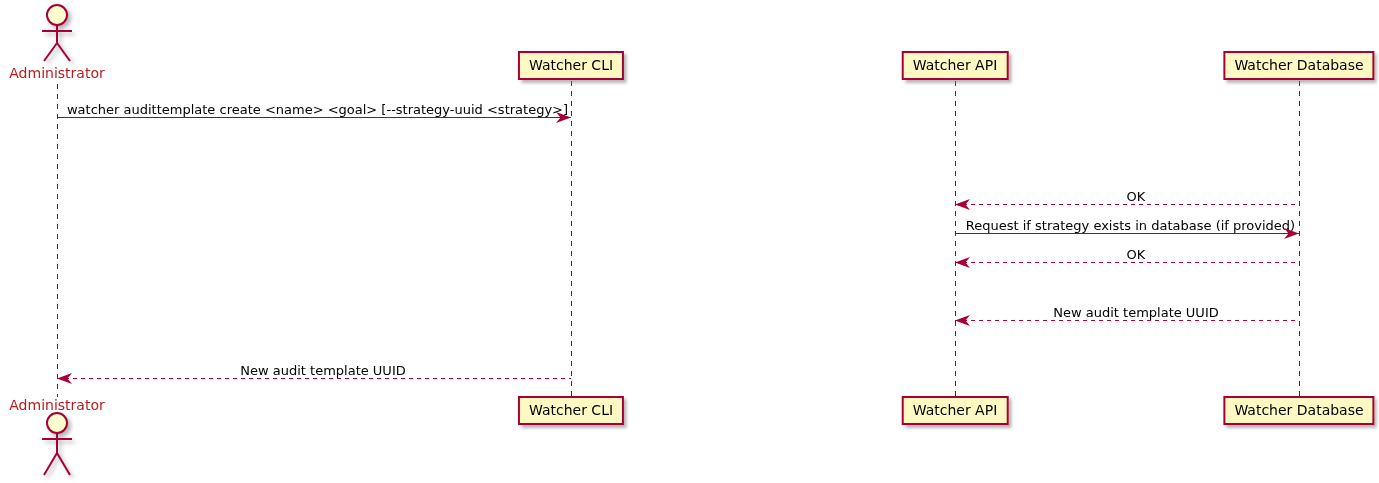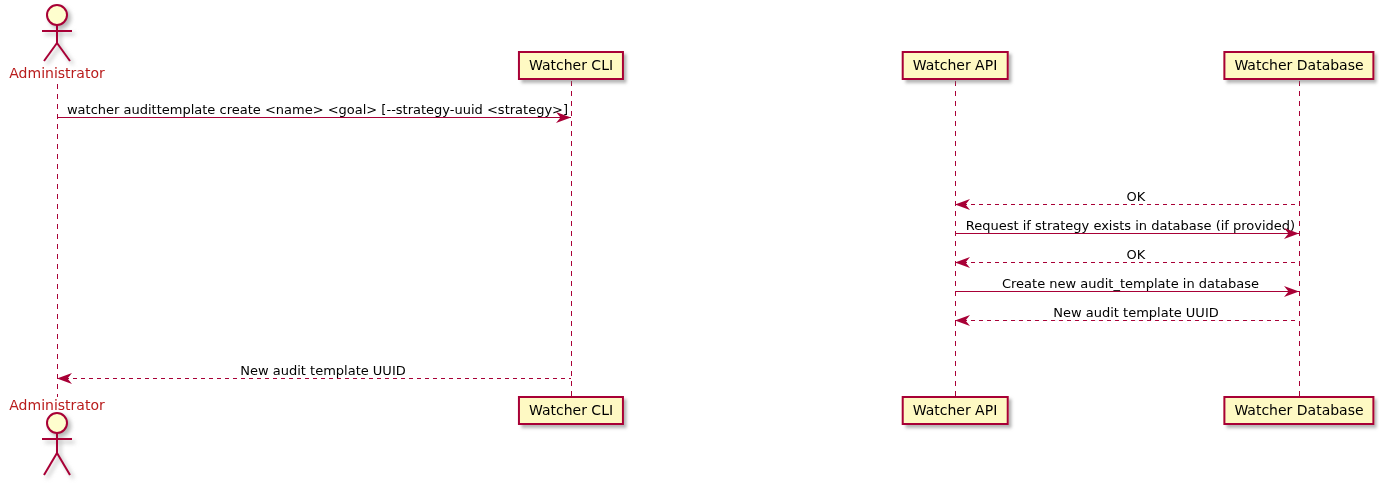--- a/index.html
+++ b/index.html
@@ -133,25 +133,20 @@
     <div class="msg-line solid"></div>
     <div class="arrowhead right"></div>
   </div>
 
   <div class="message" style="left:955px; top:247px; width:344px;">
     <div class="msg-label dir-left">OK</div>
     <div class="msg-line dashed"></div>
     <div class="arrowhead left"></div>
   </div>
 
-  <div class="message" style="left:955px; top:276px; width:344px;">
-    <div class="msg-label dir-right">Create new audit_template in database</div>
-    <div class="msg-line solid"></div>
-    <div class="arrowhead right"></div>
-  </div>
 
   <div class="message" style="left:955px; top:305px; width:344px;">
     <div class="msg-label dir-left">New audit template UUID</div>
     <div class="msg-line dashed"></div>
     <div class="arrowhead left"></div>
   </div>
 
 
   <div class="message" style="left:57px; top:363px; width:514px;">
     <div class="msg-label dir-left">New audit template UUID</div>

